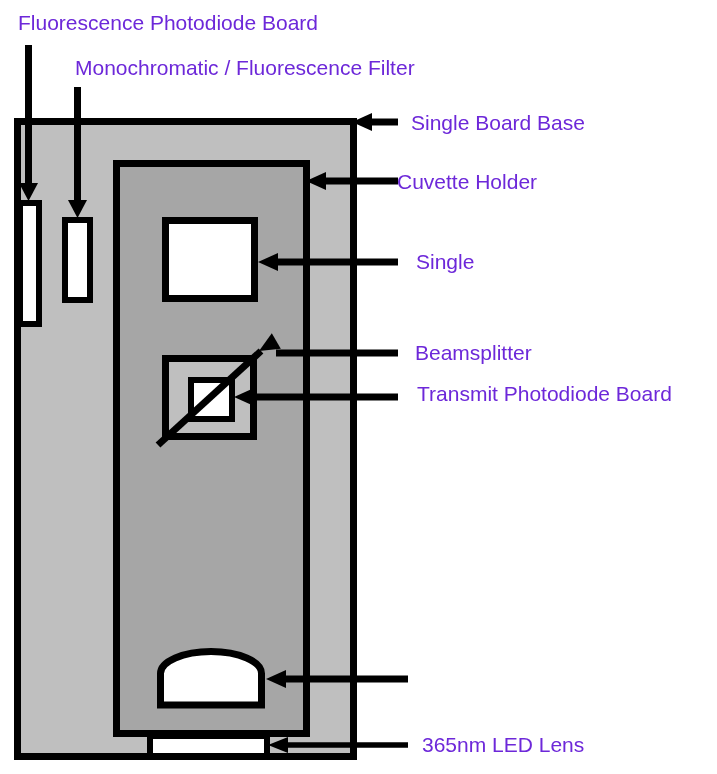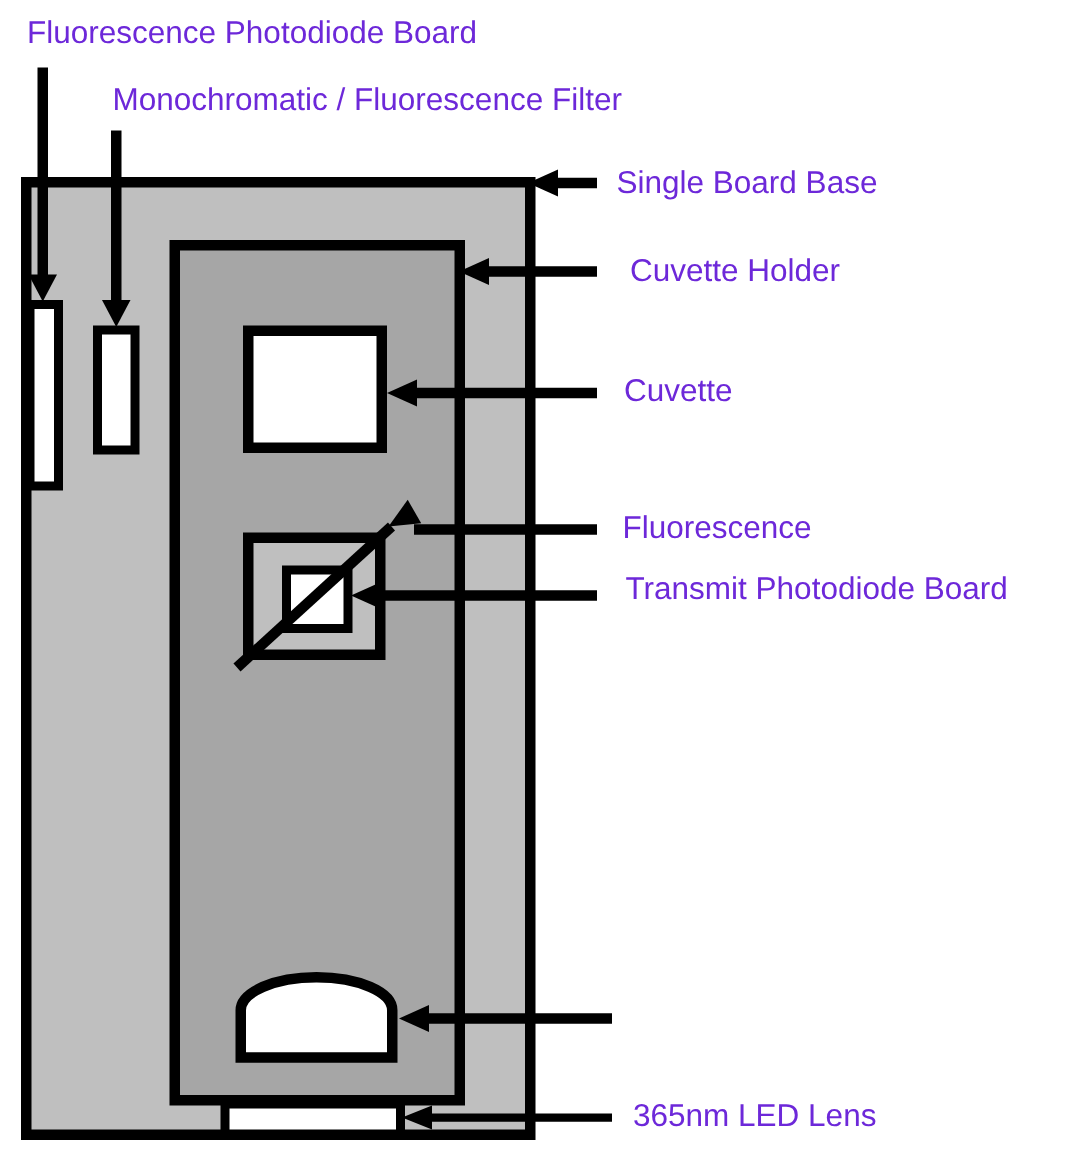--- a/index.html
+++ b/index.html
@@ -102,24 +102,24 @@
       <polygon points="268,745 288,737 288,753" fill="#000000"></polygon>
     </g>
   </svg>
 
   <div class="lbl" style="left:18px; top:22px;">Fluorescence Photodiode Board</div>
 
   <div class="lbl" style="left:63px; top:67px;margin-left:12px;">Monochromatic / Fluorescence Filter</div>
 
   <div class="lbl" style="left:411px; top:122px;">Single Board Base</div>
 
-  <div class="lbl" style="left:420px; top:181px;">Cuvette Holder</div>
+  <div class="lbl" style="left:397px; top:181px;">Cuvette Holder</div>
 
-  <div class="lbl" style="left:416px; top:261px;">Cuvette</div>
+  <div class="lbl" style="left:416px; top:261px;">Single</div>
 
-  <div class="lbl" style="left:415px; top:352px;">Fluorescence</div>
+  <div class="lbl" style="left:415px; top:352px;">Beamsplitter</div>
 
   <div class="lbl" style="left:417px; top:393px;">Transmit Photodiode Board</div>
 
 
   <div class="lbl" style="left:422px; top:744px;">365nm LED Lens</div>
 
 </div>
 
 </body></html>

